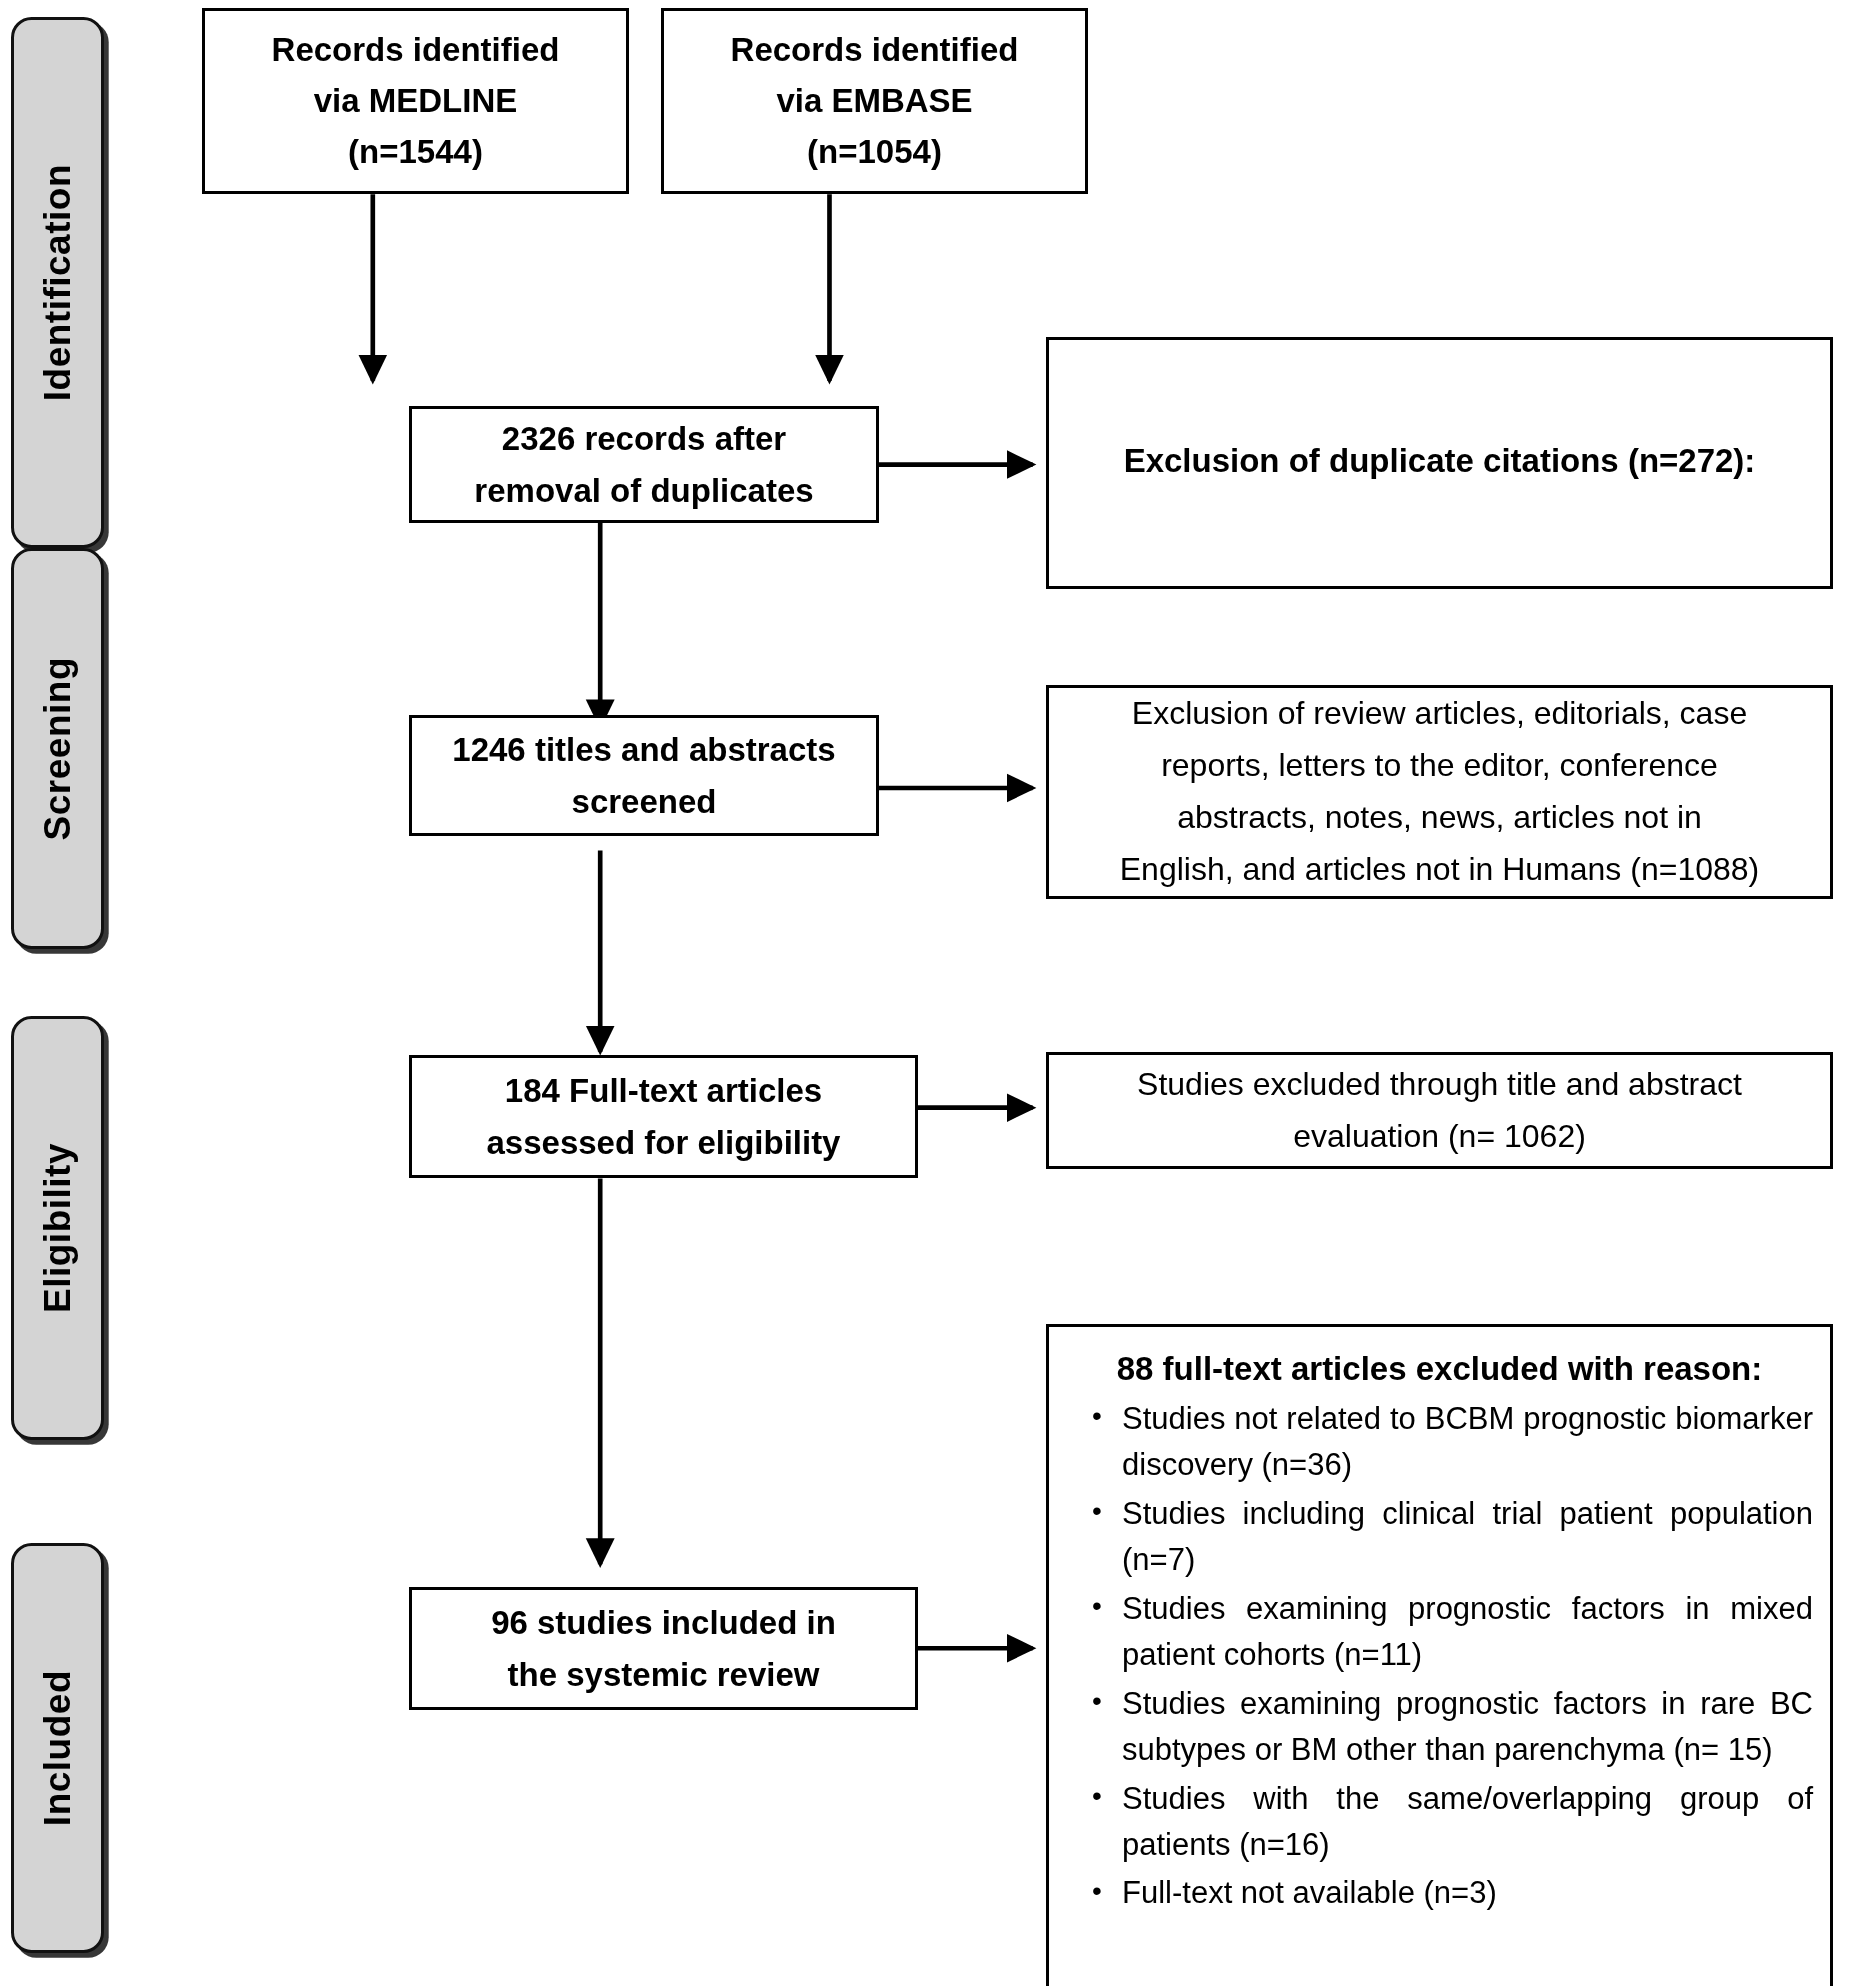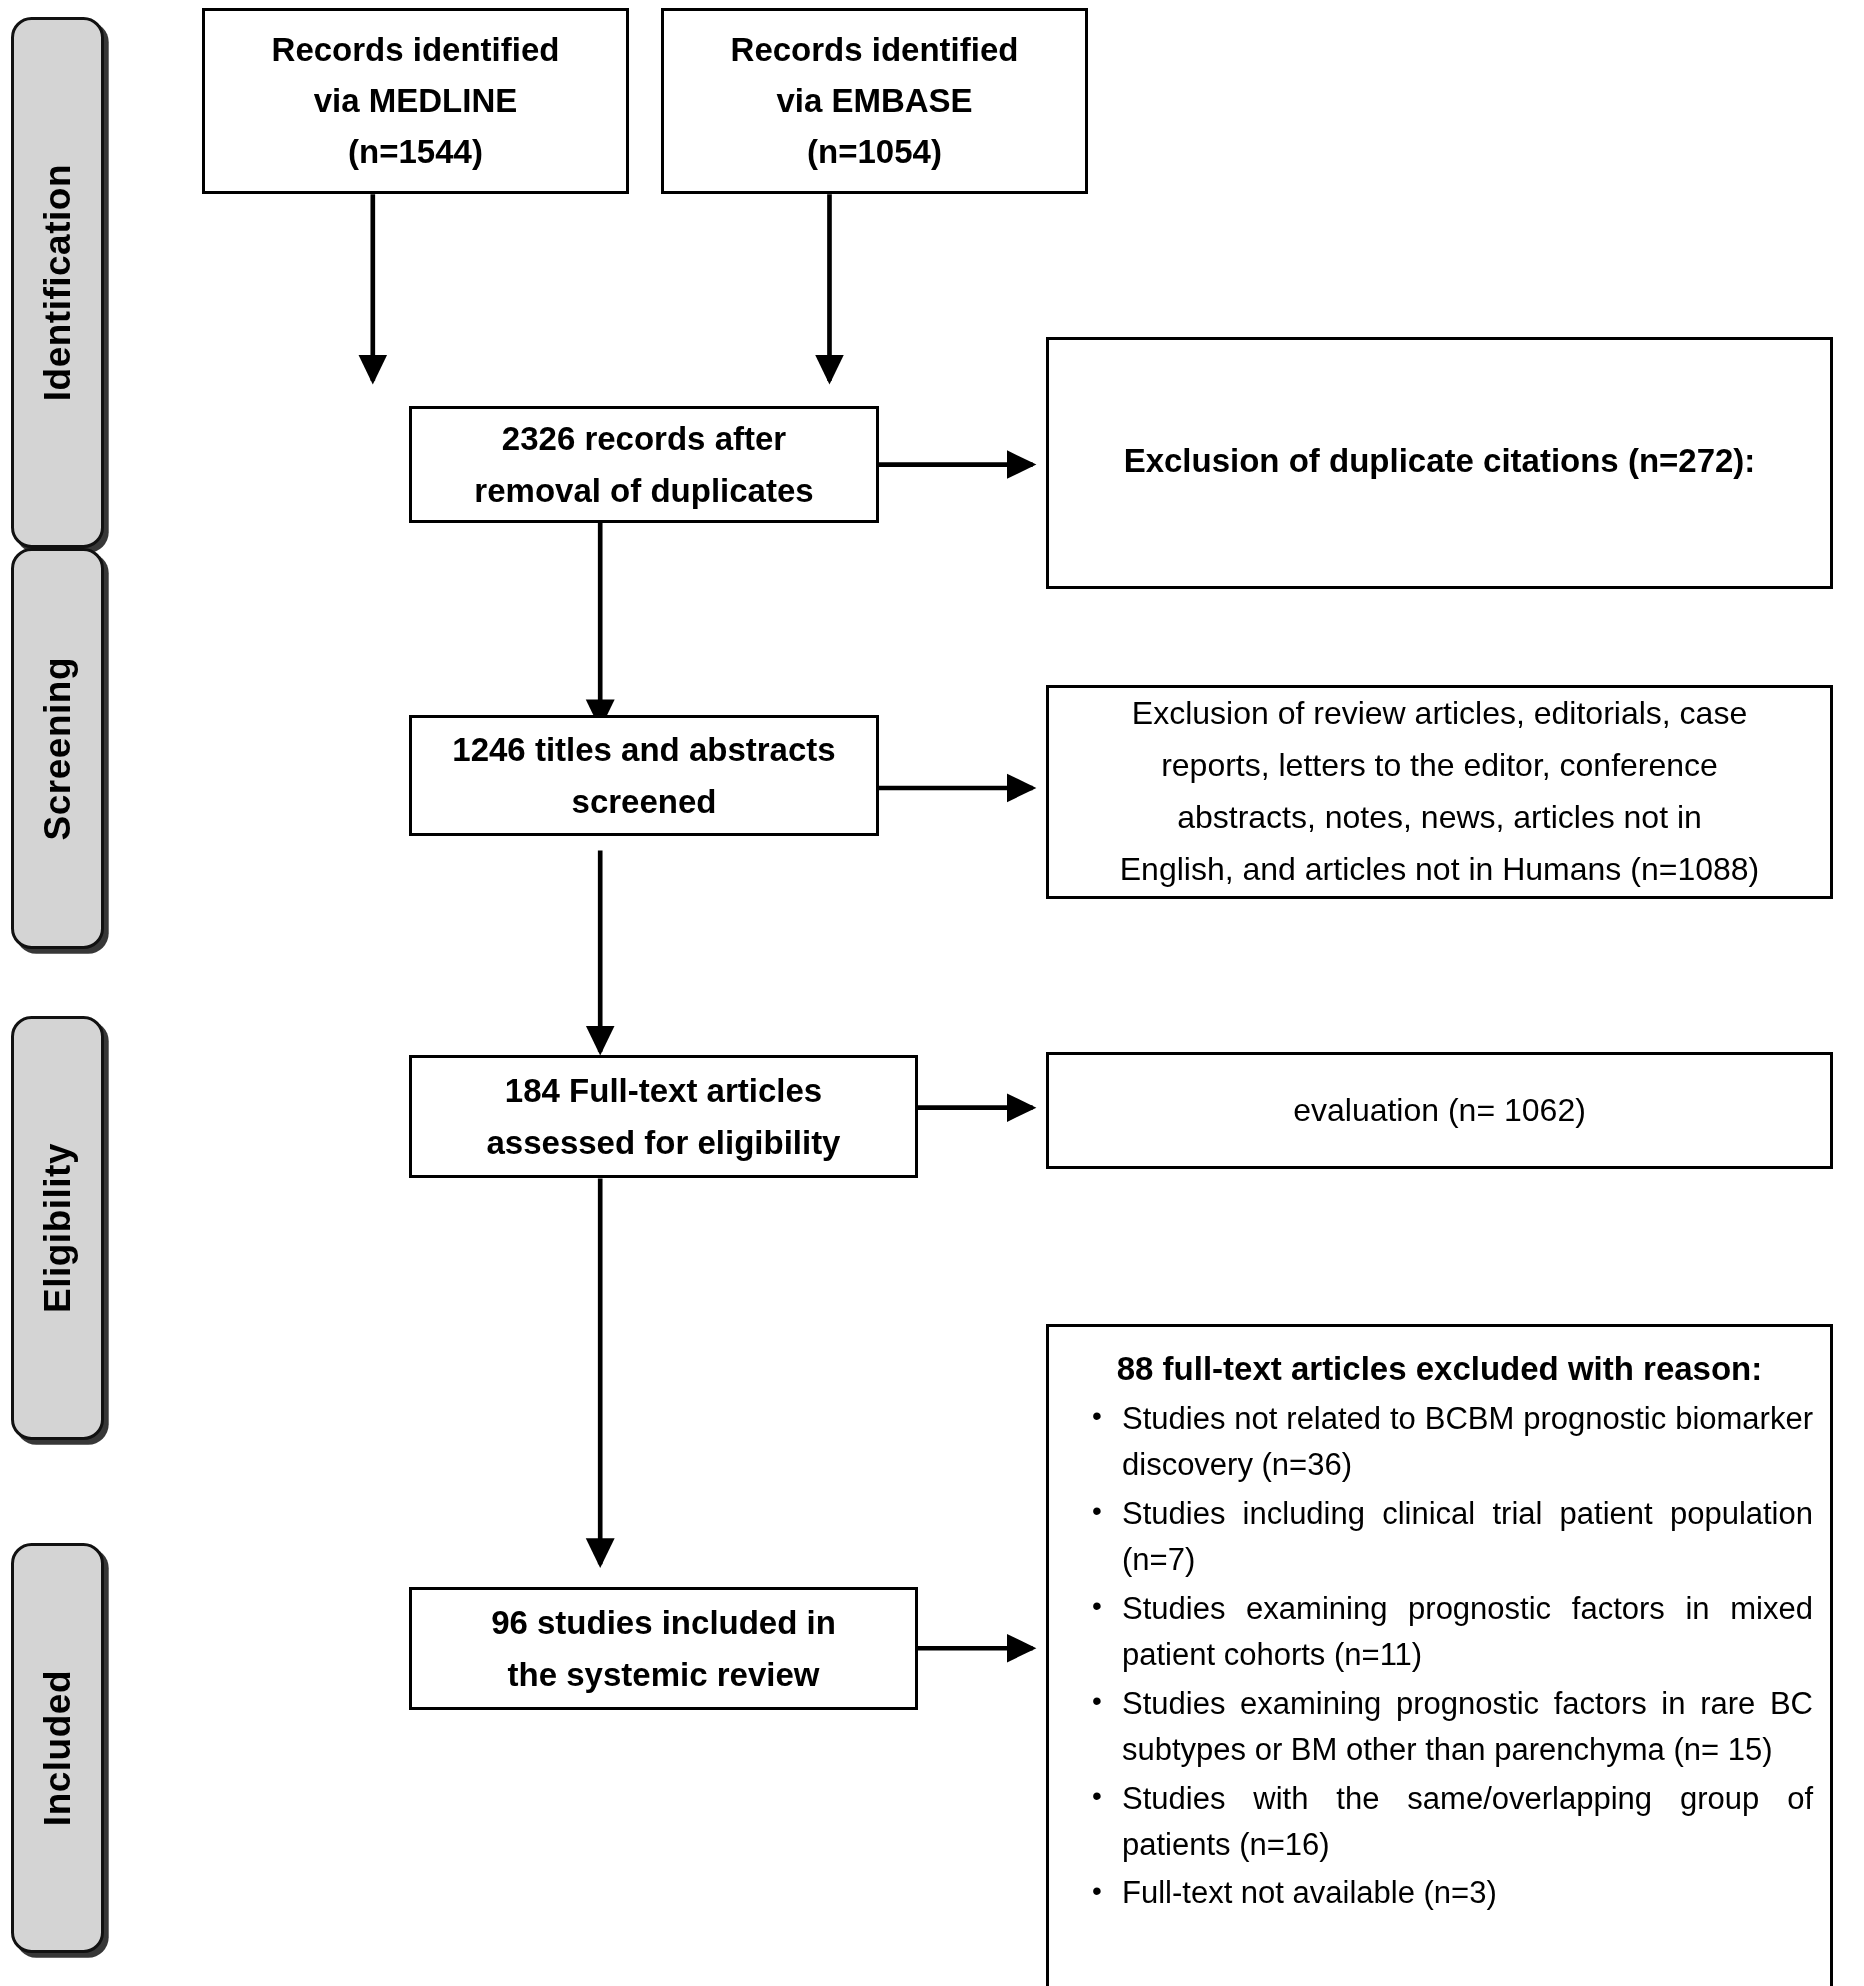--- a/index.html
+++ b/index.html
@@ -195,20 +195,21 @@
     <span class="line">abstracts, notes, news, articles not in</span>
     <span class="line">English, and articles not in Humans (n=1088)</span>
   </div>
 
   <div class="flow-box box-center" style="left:365px; top:1055px; width:509px; height:123px;">
     <span class="line">184 Full-text articles</span>
     <span class="line">assessed for eligibility</span>
   </div>
 
   <div class="flow-box box-plain" style="left:1046px; top:1052px; width:787px; height:117px;">
+    <span class="line">Studies excluded through title and abstract</span>
     <span class="line">evaluation (n= 1062)</span>
   </div>
 
   <div class="flow-box box-center" style="left:365px; top:1587px; width:509px; height:123px;">
     <span class="line">96 studies included  in</span>
     <span class="line">the systemic review</span>
   </div>
 
   <div class="flow-box" style="left:1046px; top:1296px; width:787px; height:669px;
        justify-content:flex-start; padding-top:20.5px;margin-top:28px;">

